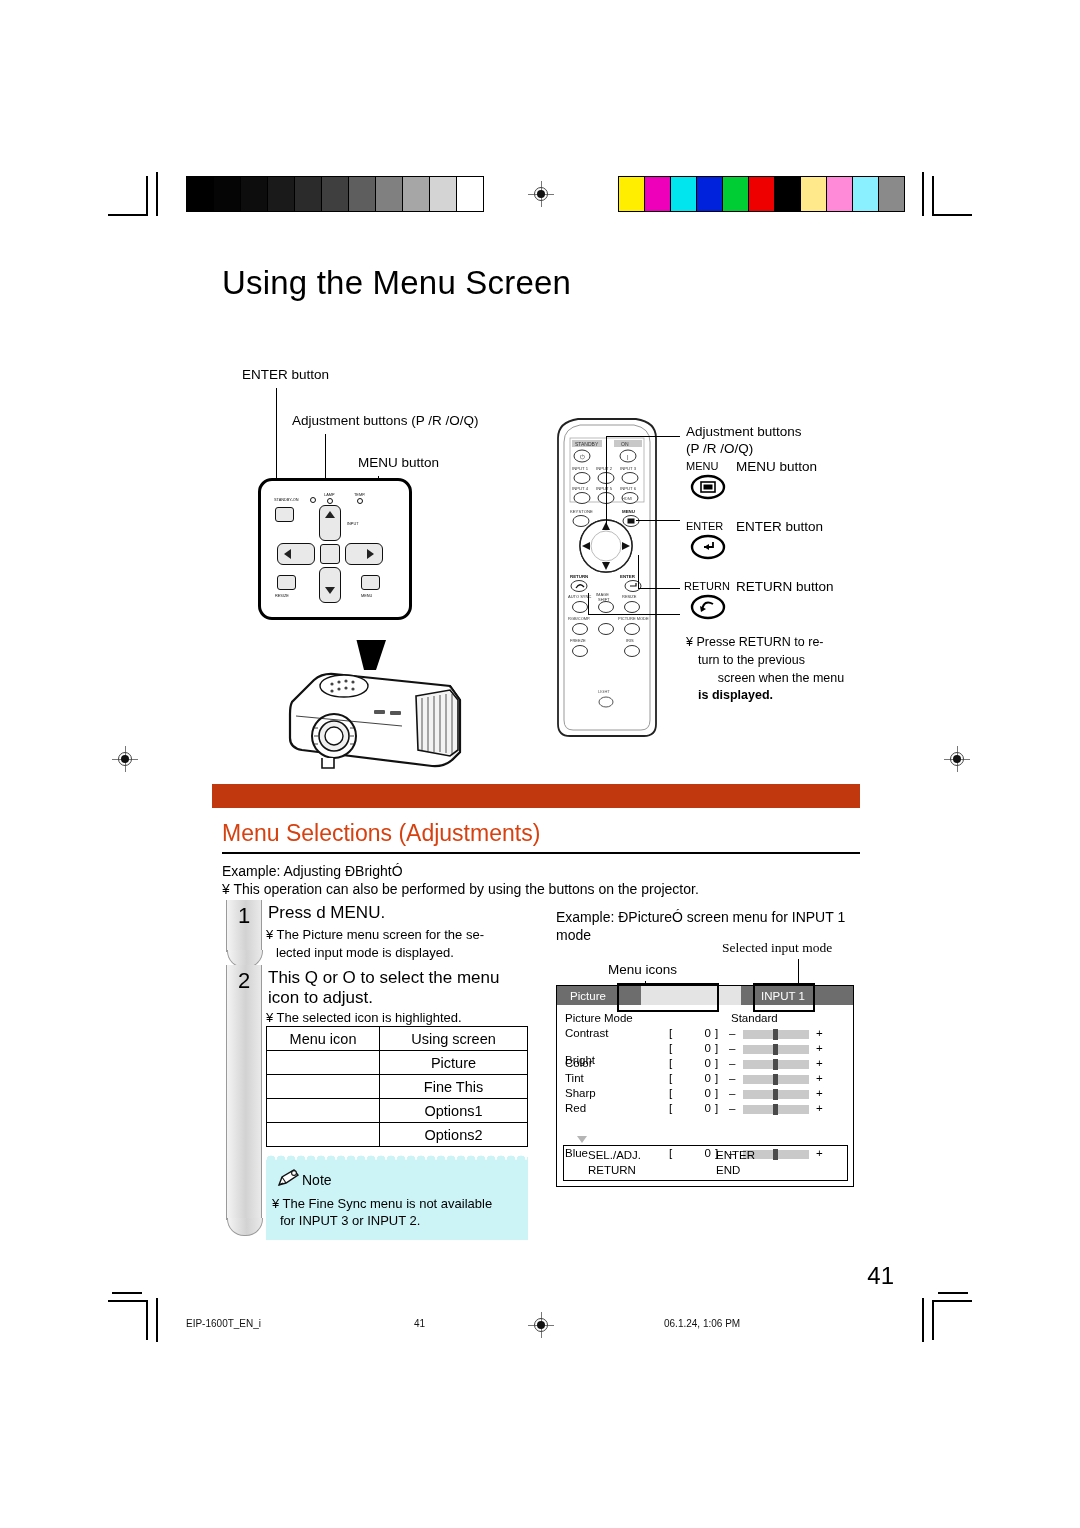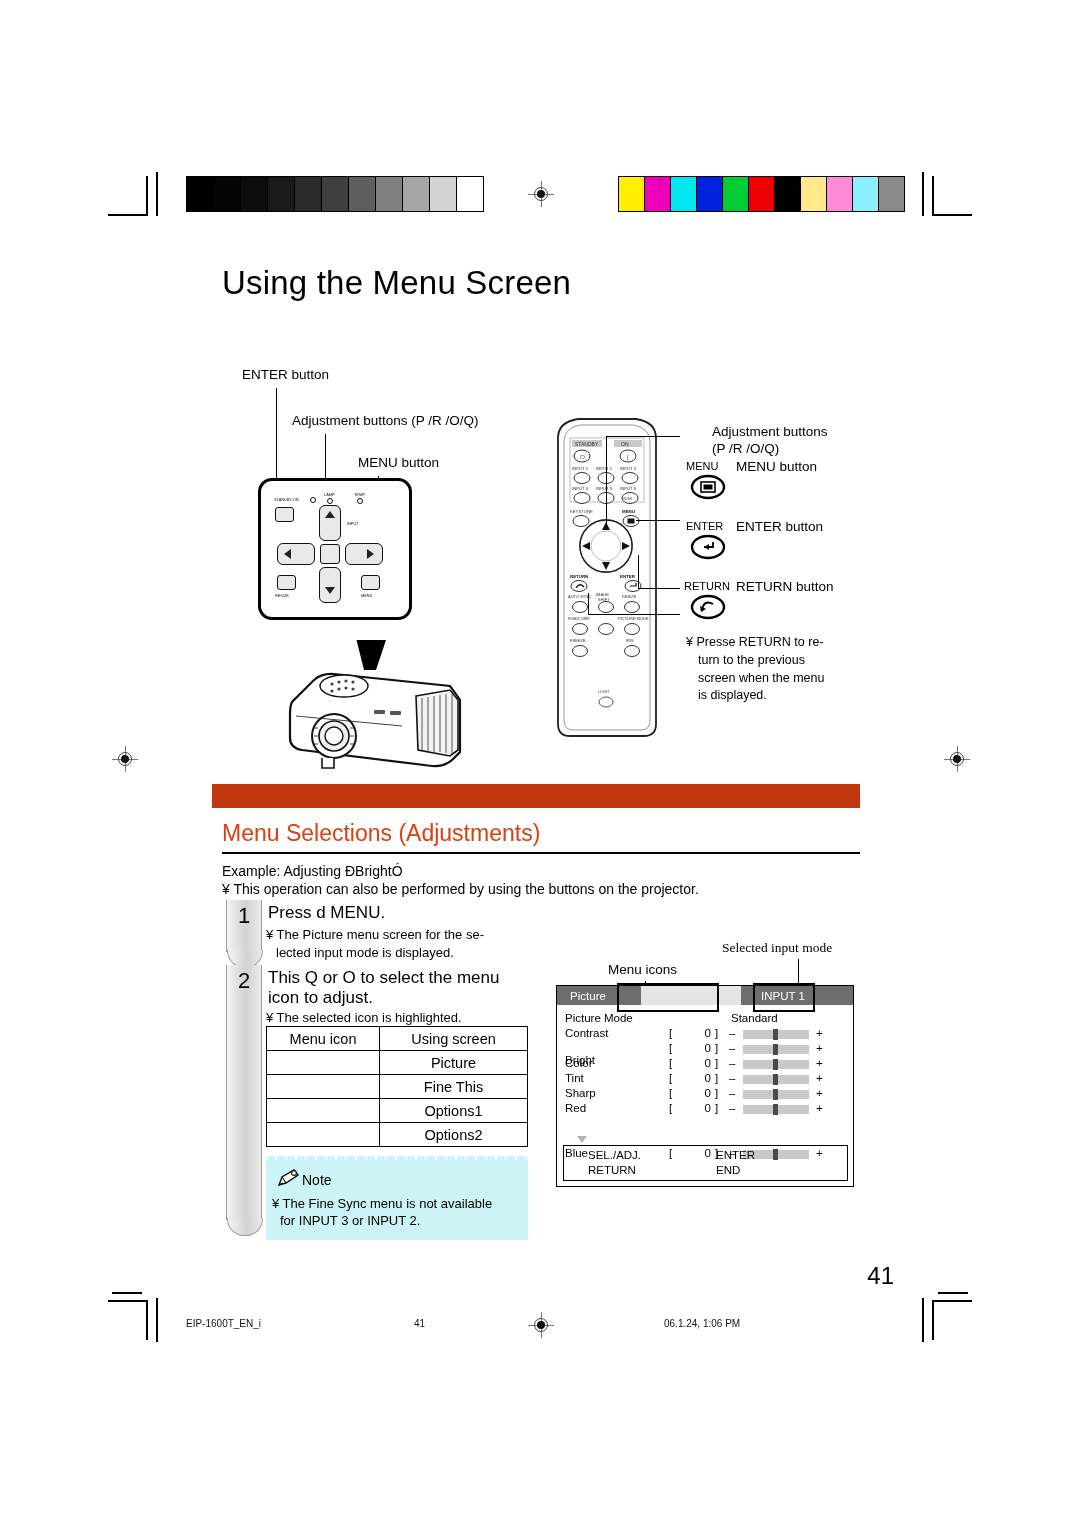--- a/index.html
+++ b/index.html
@@ -325,21 +325,21 @@
 
   <div class="leader v" style="left:606px;top:436px;height:89px;"></div>
   <div class="leader h" style="left:606px;top:436px;width:74px;"></div>
   <div class="leader h" style="left:636px;top:520px;width:44px;"></div>
   <div class="leader v" style="left:636px;top:520px;height:1px;"></div>
   <div class="leader h" style="left:638px;top:588px;width:42px;"></div>
   <div class="leader v" style="left:638px;top:555px;height:34px;"></div>
   <div class="leader h" style="left:588px;top:614px;width:92px;"></div>
   <div class="leader v" style="left:588px;top:593px;height:22px;"></div>
 
-  <div class="lbl" style="left:686px;top:424px;margin-left:26px;">
+  <div class="lbl" style="left:686px;top:424px;">
     <div>Adjustment buttons</div>
     <div>(P /R /O/Q)</div>
   </div>
 
   <div class="lbl" style="left:686px;top:460px;font-size:11px;">MENU</div>
   <div class="lbl" style="left:736px;top:459px;">MENU button</div>
   <svg style="position:absolute;left:690px;top:474px;" width="36" height="26" viewBox="0 0 36 26">
     <ellipse cx="18" cy="13" rx="16" ry="11" fill="#fff" stroke="#000" stroke-width="2.4"></ellipse>
     <rect x="11" y="8" width="14" height="10" fill="none" stroke="#000" stroke-width="1.6"></rect>
     <rect x="13.5" y="10.5" width="9" height="5" fill="#000"></rect>
@@ -357,22 +357,22 @@
   <div class="lbl" style="left:736px;top:579px;">RETURN button</div>
   <svg style="position:absolute;left:690px;top:594px;" width="36" height="26" viewBox="0 0 36 26">
     <ellipse cx="18" cy="13" rx="16" ry="11" fill="#fff" stroke="#000" stroke-width="2.4"></ellipse>
     <path d="M12 16 q2 -11 11 -6" fill="none" stroke="#000" stroke-width="2"></path>
     <polygon points="11,18 16,15 10,12" fill="#000"></polygon>
   </svg>
 
   <div class="lbl wrap" style="left:686px;top:634px;width:178px;font-size:12.5px;line-height:1.42;">
     <div>¥ Presse   RETURN to re-</div>
     <div style="margin-left:12px;">turn  to  the  previous</div>
-    <div style="margin-left:12px;">screen when the menu</div>
-    <div style="margin-left:12px;">is displayed.</div>
+    <div style="margin-left:12px;text-align:center;">screen when the menu</div>
+    <div style="margin-left:12px;font-weight:bold;">is displayed.</div>
   </div>
 
   <div class="sectionbar"></div>
   <div class="sectiontitle">Menu Selections (Adjustments)</div>
   <div class="rule"></div>
 
   <div class="body" style="left:222px;top:862px;">Example: Adjusting ĐBrightÓ</div>
   <div class="body" style="left:222px;top:880px;">¥ This operation can also be performed by using the buttons on the projector.</div>
 
   <div class="steptab" style="left:226px;top:900px;height:52px;">
@@ -427,20 +427,24 @@
     <path d="M5 9 L9 15" stroke="#111" stroke-width="1.1"></path>
     <circle cx="17" cy="5" r="2.4" fill="#fff" stroke="#111" stroke-width="1.1"></circle>
     <path d="M2 17 L6 15" stroke="#111" stroke-width="1.1"></path>
   </svg>
   <div class="noteTitle">Note</div>
   <div class="noteBody">
     <div>¥ The  Fine Sync  menu is not available</div>
     <div style="margin-left:8px;">for INPUT 3 or INPUT 2.</div>
   </div>
 
+  <div class="body" style="left:556px;top:908px;width:310px;">
+    <div>Example: ĐPictureÓ screen menu for INPUT 1</div>
+    <div>mode</div>
+  </div>
 
   <div class="lbl" style="left:722px;top:940px;font-family:Liberation Serif, serif;">Selected input mode</div>
   <div class="leader v" style="left:798px;top:959px;height:26px;"></div>
 
   <div class="lbl" style="left:608px;top:962px;">Menu icons</div>
   <div class="leader v" style="left:645px;top:981px;height:8px;"></div>
 
   <div class="osd">
     <div class="osdbar">
       <div class="tabdark" style="width:62px;">Picture</div>

